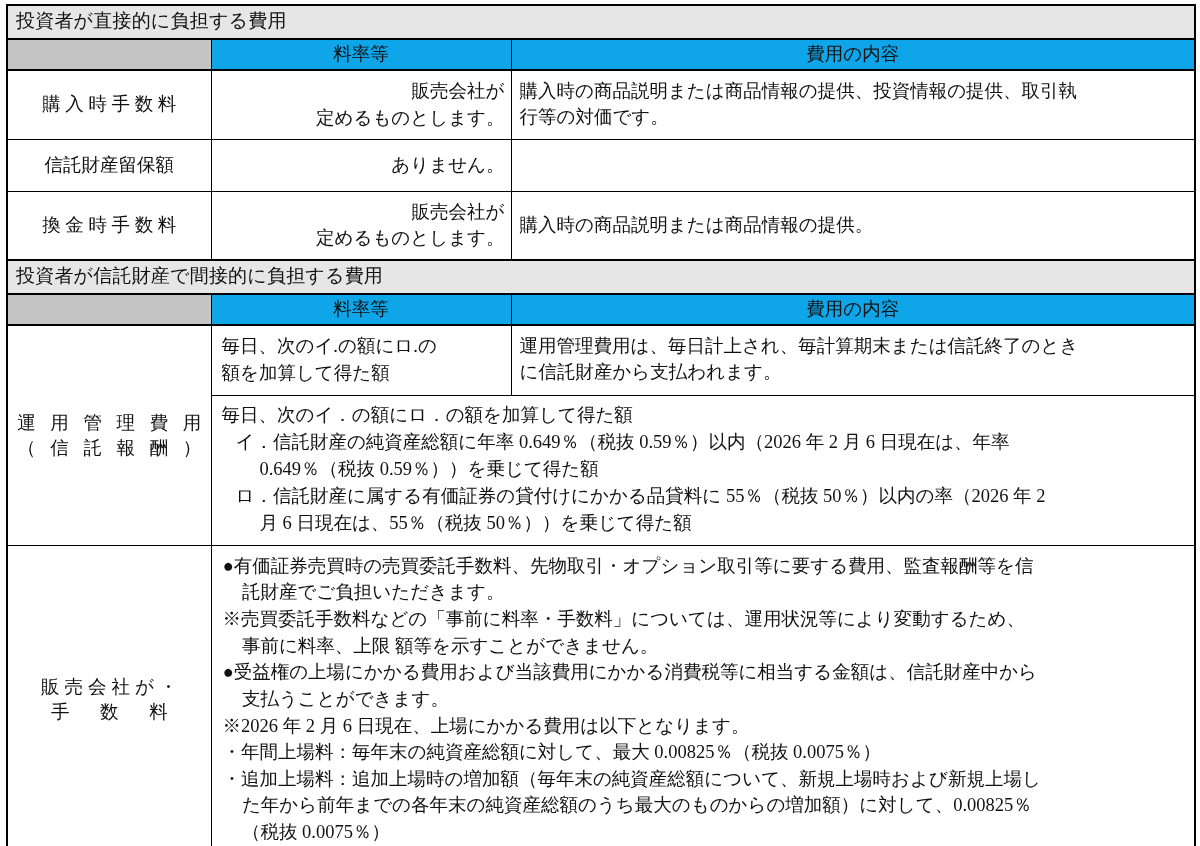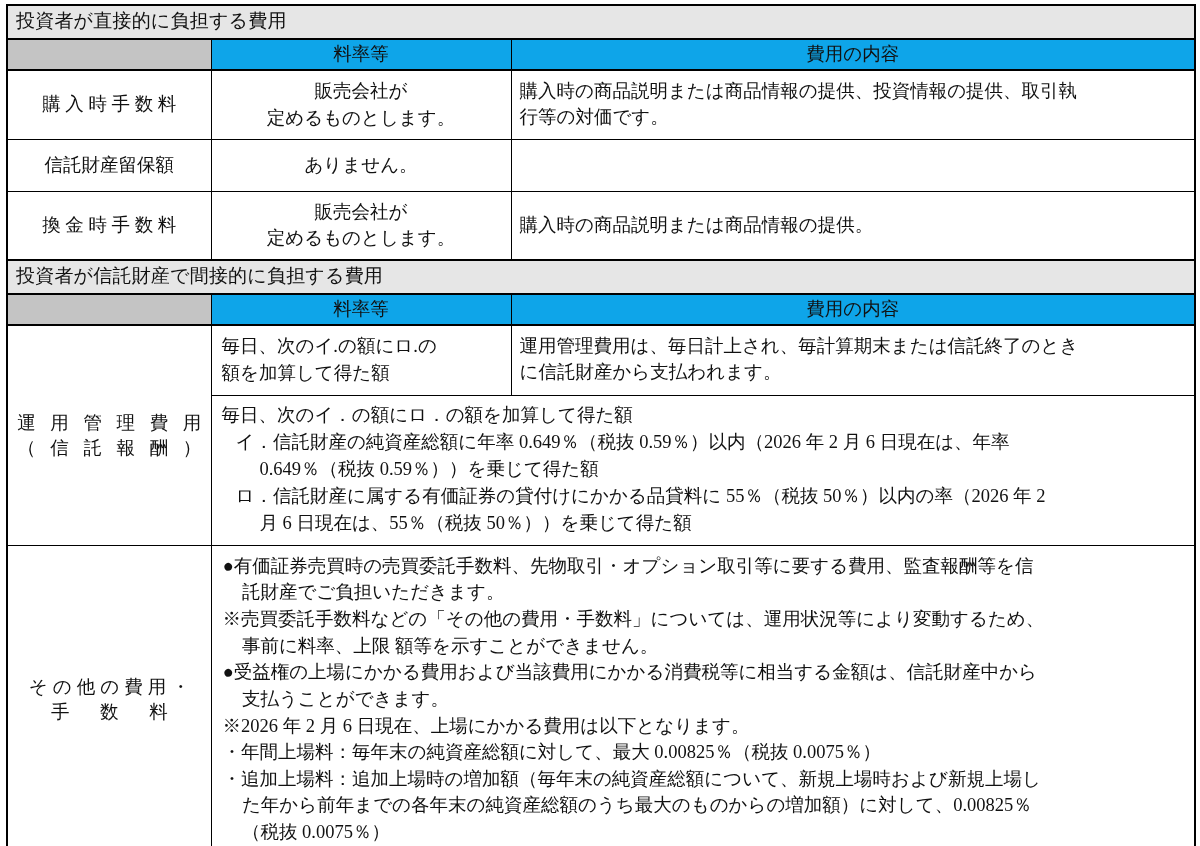--- a/index.html
+++ b/index.html
@@ -76,21 +76,21 @@
   .spaced {
     letter-spacing: 5px;
     text-indent: 5px;
   }
   .spaced-wide {
     letter-spacing: 13px;
     text-indent: 13px;
   }
 
   .cell-rate {
-    text-align: center;
+    text-align: right;
     font-size: 18.5px;
     line-height: 1.45;
     padding: 7px 6px !important;
   }
 
   .cell-desc {
     text-align: left;
     font-size: 18.5px;
     line-height: 1.42;
     padding: 6px 8px 7px 8px !important;
@@ -250,30 +250,30 @@
               <div class="indent-cont" style="padding-left:2.05em;">0.649％（税抜 0.59％））を乗じて得た額</div>
               <div class="hang-i">ロ．信託財産に属する有価証券の貸付けにかかる品貸料に 55％（税抜 50％）以内の率（2026 年 2</div>
               <div class="indent-cont" style="padding-left:2.05em;">月 6 日現在は、55％（税抜 50％））を乗じて得た額</div>
             </div>
           </div>
         </td>
       </tr>
 
       <tr>
         <td class="cell-label">
-          <div class="spaced">その他の費用・</div>
+          <div class="spaced">販売会社が・</div>
           <div class="spaced-wide">手 数 料</div>
         </td>
         <td colspan="2" style="padding:0 !important;">
           <div class="other-body">
 
             <p class="hang-dot"><span>●</span><span>有価証券売買時の売買委託手数料、先物取引・オプション取引等に要する費用、監査報酬等を信</span></p>
             <p class="indent-cont">託財産でご負担いただきます。</p>
 
-            <p class="hang-mid"><span>※</span><span>売買委託手数料などの「その他の費用・手数料」については、運用状況等により変動するため、</span></p>
+            <p class="hang-mid"><span>※</span><span>売買委託手数料などの「事前に料率・手数料」については、運用状況等により変動するため、</span></p>
             <p class="indent-cont">事前に料率、上限 額等を示すことができません。</p>
 
             <p class="hang-dot"><span>●</span><span>受益権の上場にかかる費用および当該費用にかかる消費税等に相当する金額は、信託財産中から</span></p>
             <p class="indent-cont">支払うことができます。</p>
 
             <p class="hang-mid"><span>※</span><span>2026 年 2 月 6 日現在、上場にかかる費用は以下となります。</span></p>
 
             <p class="hang-dot"><span>・</span><span>年間上場料：毎年末の純資産総額に対して、最大 0.00825％（税抜 0.0075％）</span></p>
 
             <p class="hang-dot"><span>・</span><span>追加上場料：追加上場時の増加額（毎年末の純資産総額について、新規上場時および新規上場し</span></p>

